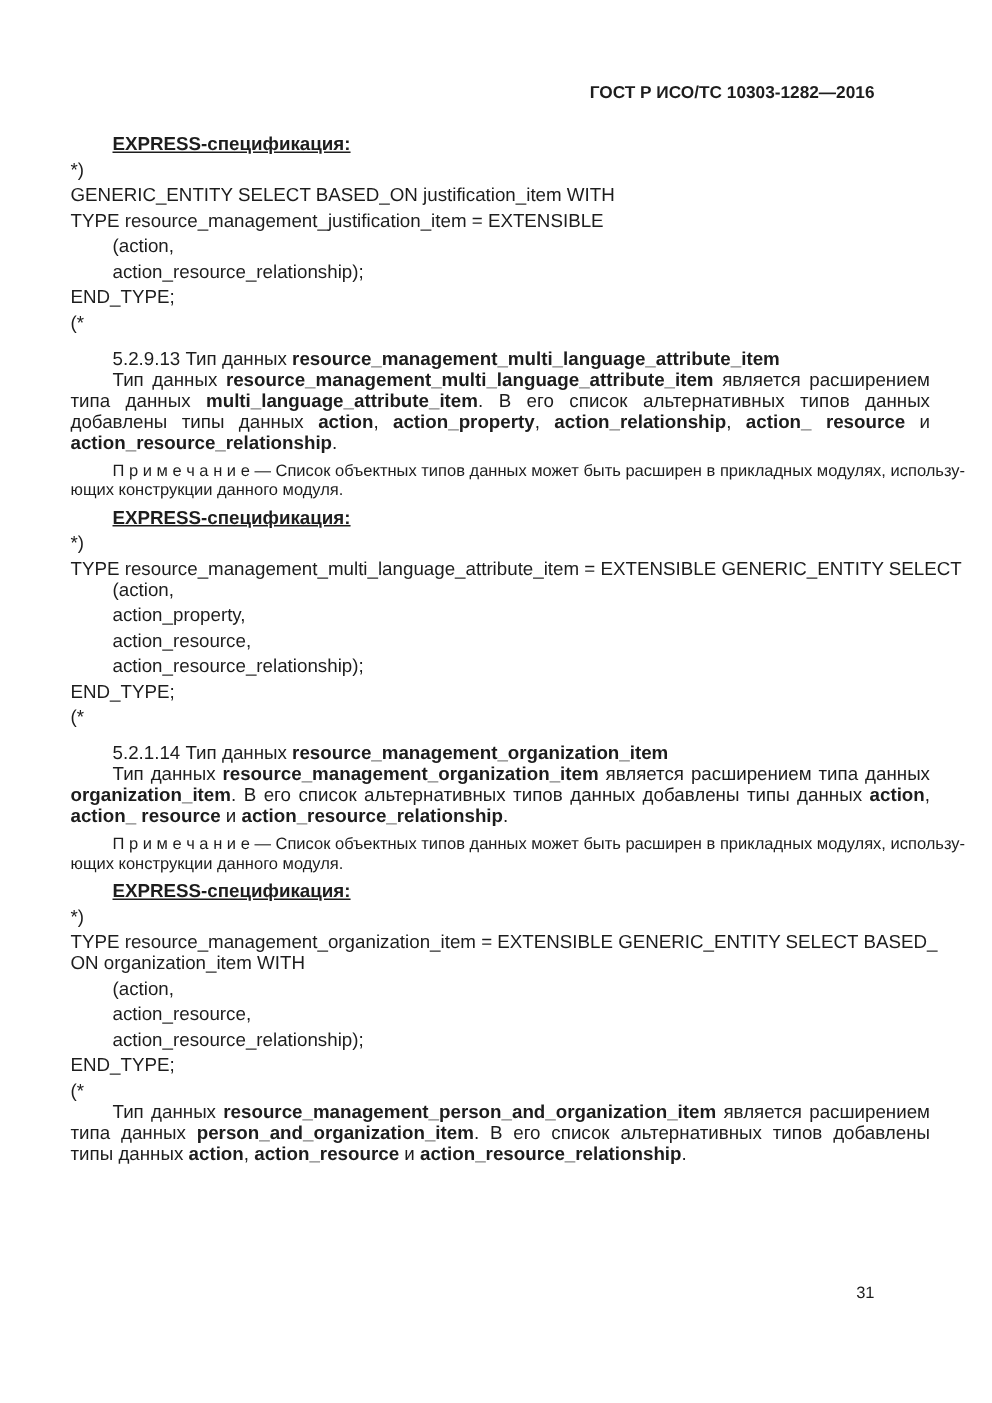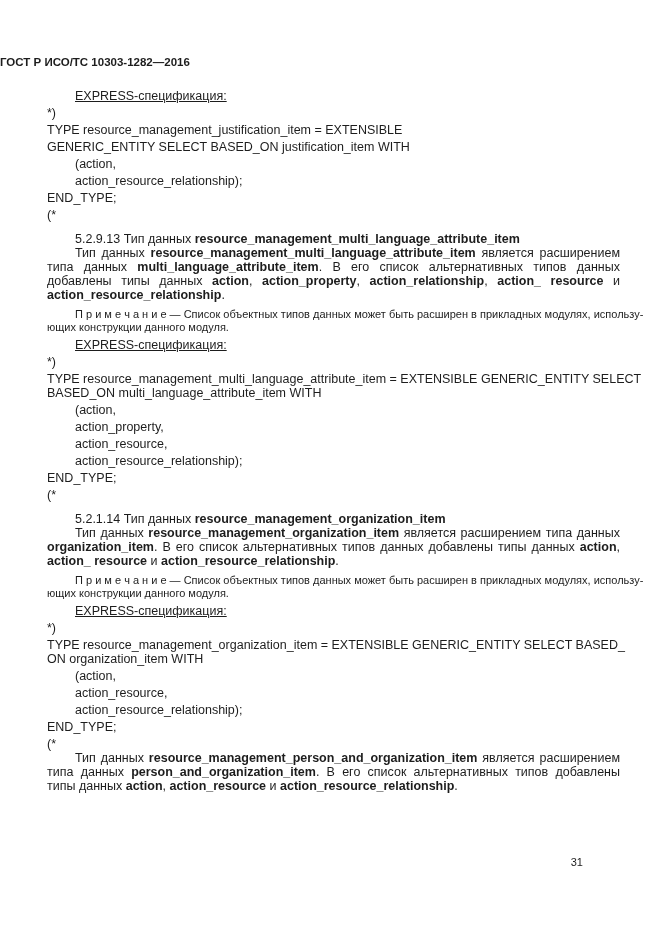--- a/index.html
+++ b/index.html
@@ -9,34 +9,35 @@
     height: 935px;
     background: #ffffff;
     color: #1d1d1d;
     font-family: "Liberation Sans", sans-serif;
     font-size: 12.5px;
     overflow: hidden;
   }
   .page-header {
     padding-top: 55px;
     padding-right: 78px;
-    text-align: left;
+    text-align: right;
     font-weight: bold;
     font-size: 11.5px;
     line-height: 14px;
   }
   .content {
     margin-left: 47px;
     margin-right: 41px;
   }
   .express-heading {
     padding-left: 28px;
     line-height: 14px;
     margin-top: 20px;
     margin-bottom: 3px;
+    font-weight: bold;
   }
   .express-heading .u { text-decoration: underline; }
   .section .express-heading { margin-top: 4px; }
   .code-block { margin-top: 3px; }
   .code-line {
     line-height: 14px;
     margin-bottom: 3px;
     white-space: nowrap;
   }
   .code-line.indent { padding-left: 28px; }
@@ -76,42 +77,41 @@
     <span>ГОСТ Р ИСО/ТС 10303-1282—2016</span>
   </div>
 
   <div class="content">
 
     <div class="express-heading">
       <span class="u">EXPRESS-спецификация:</span>
     </div>
     <div class="code-block">
       <div class="code-line">*)</div>
+      <div class="code-line">GENERIC_ENTITY SELECT BASED_ON justification_item WITH</div>
       <div class="code-line">TYPE resource_management_justification_item = EXTENSIBLE</div>
-      <div class="code-line">GENERIC_ENTITY SELECT BASED_ON justification_item WITH</div>
       <div class="code-line indent">(action,</div>
       <div class="code-line indent">action_resource_relationship);</div>
       <div class="code-line">END_TYPE;</div>
       <div class="code-line">(*</div>
     </div>
 
     <div class="section">
       <div class="section-heading"><span>5.2.9.13 Тип данных </span><span class="b">resource_management_multi_language_attribute_item</span></div>
       <div class="para"><span>Тип данных </span><span class="b">resource_management_multi_language_attribute_item</span><span> является расширением типа данных </span><span class="b">multi_language_attribute_item</span><span>. В его список альтернативных типов данных добавлены типы данных </span><span class="b">action</span><span>, </span><span class="b">action_property</span><span>, </span><span class="b">action_relationship</span><span>, </span><span class="b">action_ resource</span><span> и </span><span class="b">action_resource_relationship</span><span>.</span></div>
       <div class="note">
         <div class="note-line-first">П р и м е ч а н и е — Список объектных типов данных может быть расширен в прикладных модулях, использу-</div>
         <div>ющих конструкции данного модуля.</div>
       </div>
       <div class="express-heading">
         <span class="u">EXPRESS-спецификация:</span>
       </div>
       <div class="code-block">
         <div class="code-line">*)</div>
         <div class="code-line wrap-first">TYPE resource_management_multi_language_attribute_item = EXTENSIBLE GENERIC_ENTITY SELECT</div>
-        <div class="code-line">BASED_ON multi_language_attribute_item WITH</div>
         <div class="code-line indent">(action,</div>
         <div class="code-line indent">action_property,</div>
         <div class="code-line indent">action_resource,</div>
         <div class="code-line indent">action_resource_relationship);</div>
         <div class="code-line">END_TYPE;</div>
         <div class="code-line">(*</div>
       </div>
     </div>
 
     <div class="section">

